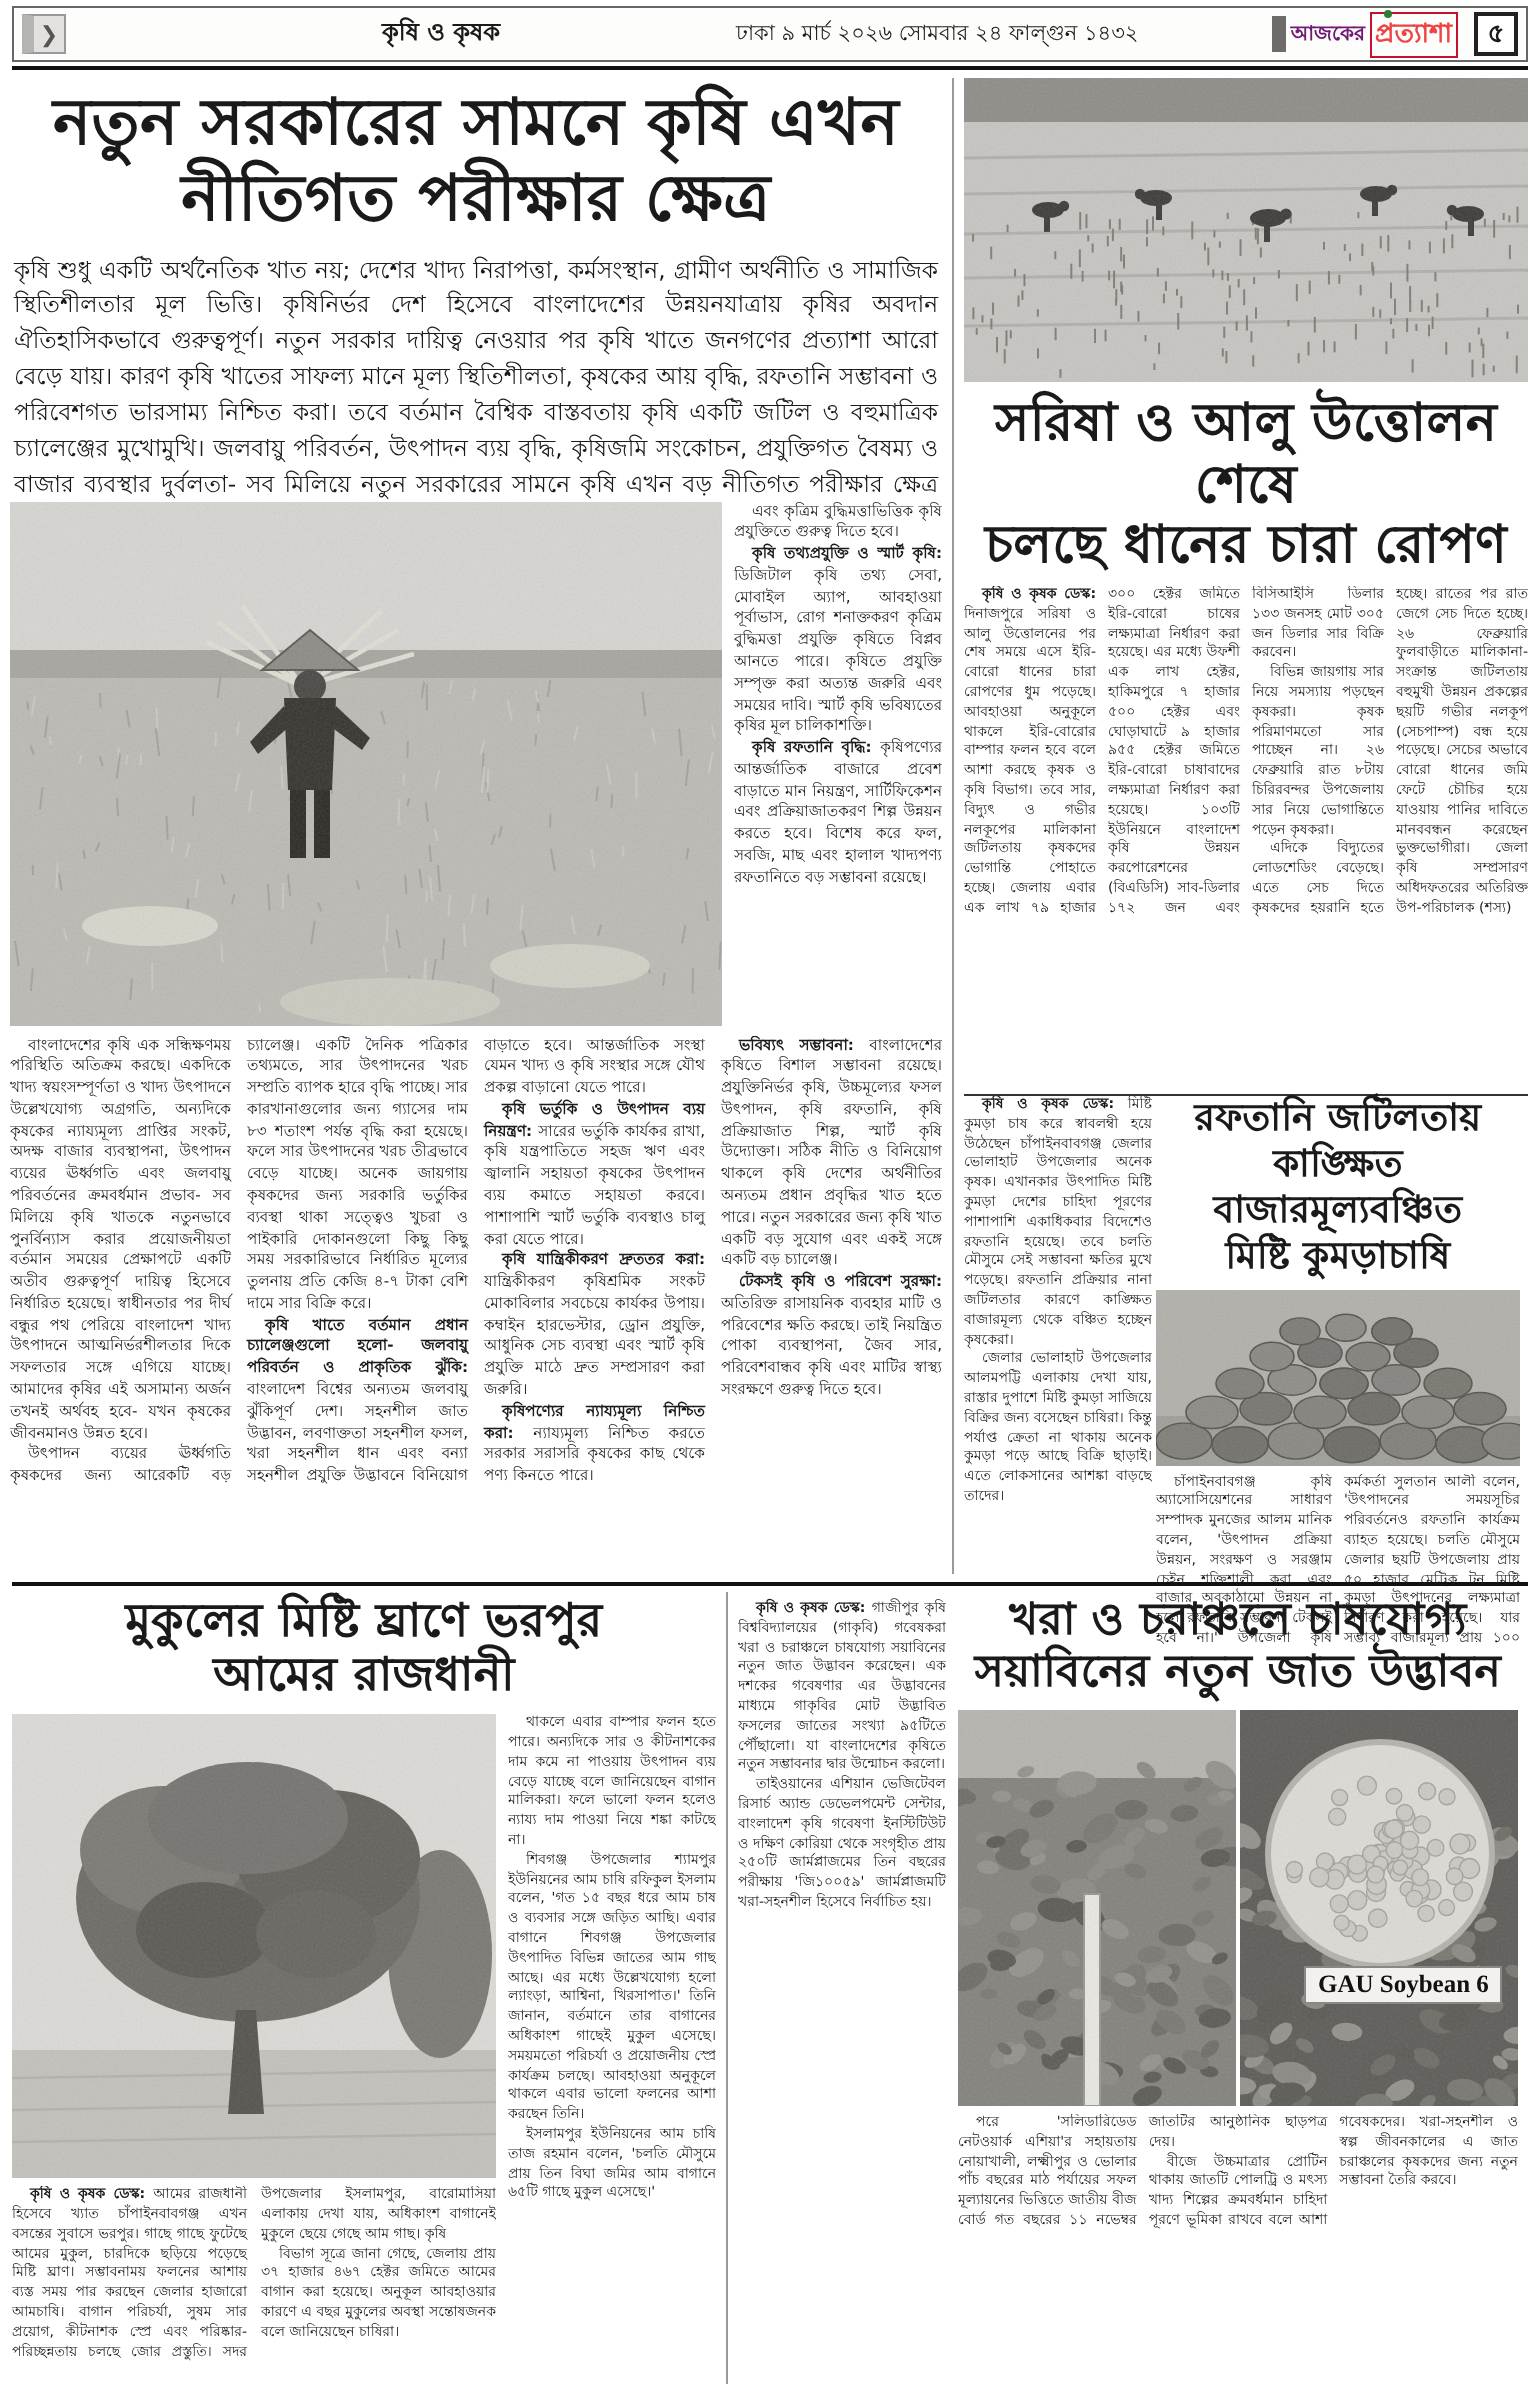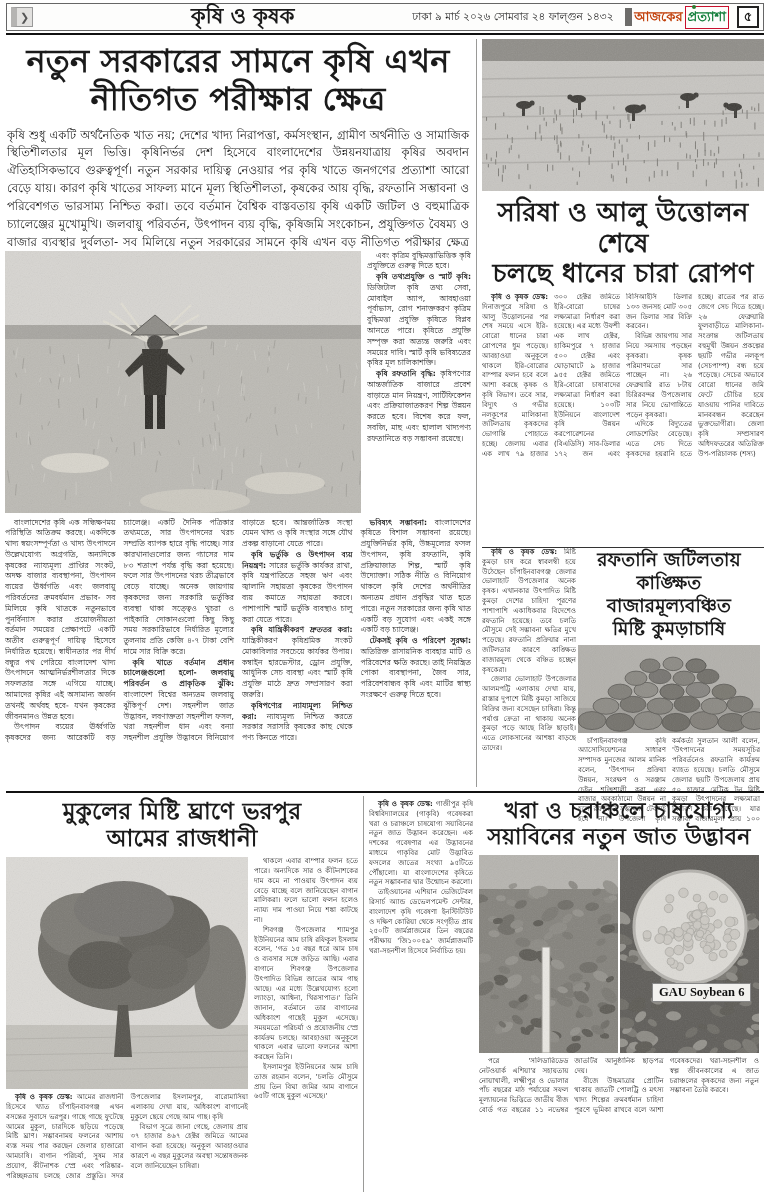--- a/index.html
+++ b/index.html
@@ -4,26 +4,26 @@
 <style>
   * { box-sizing: border-box; margin: 0; padding: 0; }
   html,body { width:770px; height:1192px; background:#f4f3f1; }
   body { font-family:"DejaVu Sans","Liberation Sans",sans-serif; color:#1a1a1a; }
   .page { width:770px; height:1192px; background:#ffffff; padding:3px 6px 0 6px; overflow:hidden; }
 
   
   .masthead { height:28px; border:1px solid #666; display:flex; align-items:center; padding:0 4px; gap:8px; background:#fdfdfc; }
   .nav-box { width:22px; height:20px; border:1px solid #999; background:#e2e1df; display:flex; align-items:center; justify-content:center;
              font-size:11px; color:#555; border-left:6px solid #b5b4b2; cursor:pointer; }
-  .section-title { font-weight:bold; font-size:21px; margin-left:150px; }
+  .section-title { font-weight:bold; font-size:12px; margin-left:150px; }
   .mast-date { font-size:10.5px; margin-left:110px; white-space:nowrap; }
   .brand { margin-left:auto; display:flex; align-items:center; gap:2px; white-space:nowrap; }
   .brand-bar { width:7px; height:18px; background:#6d6c6a; }
-  .brand-black { font-weight:bold; font-size:13px; color:#c2410c; }
-  .brand-red { font-weight:bold; font-size:13px; color:#15803d; border:1px solid #c8102e; padding:0 2px; position:relative; }
+  .brand-black { font-weight:bold; font-size:10px; color:#701a75; }
+  .brand-red { font-weight:bold; font-size:13px; color:#ef4444; border:1px solid #c8102e; padding:0 2px; position:relative; }
   .brand-red::after { content:""; position:absolute; top:-2px; left:6px; width:4px; height:4px; background:#2e7d32; border-radius:50%; }
   .pagenum { width:22px; height:22px; border:2px solid #222; background:#fff; font-weight:bold; font-size:13px;
              display:flex; align-items:center; justify-content:center; }
   .mast-rule { border-bottom:2px solid #111; margin:2px 0 4px 0; }
 
   
   .hl { font-weight:bold; text-align:center; line-height:1.18; letter-spacing:.2px; }
   .body-text { font-size:7.6px; line-height:1.42; text-align:justify; overflow:hidden; }
   .body-text p { text-indent:9px; }
   .body-text p b { font-weight:bold; }

